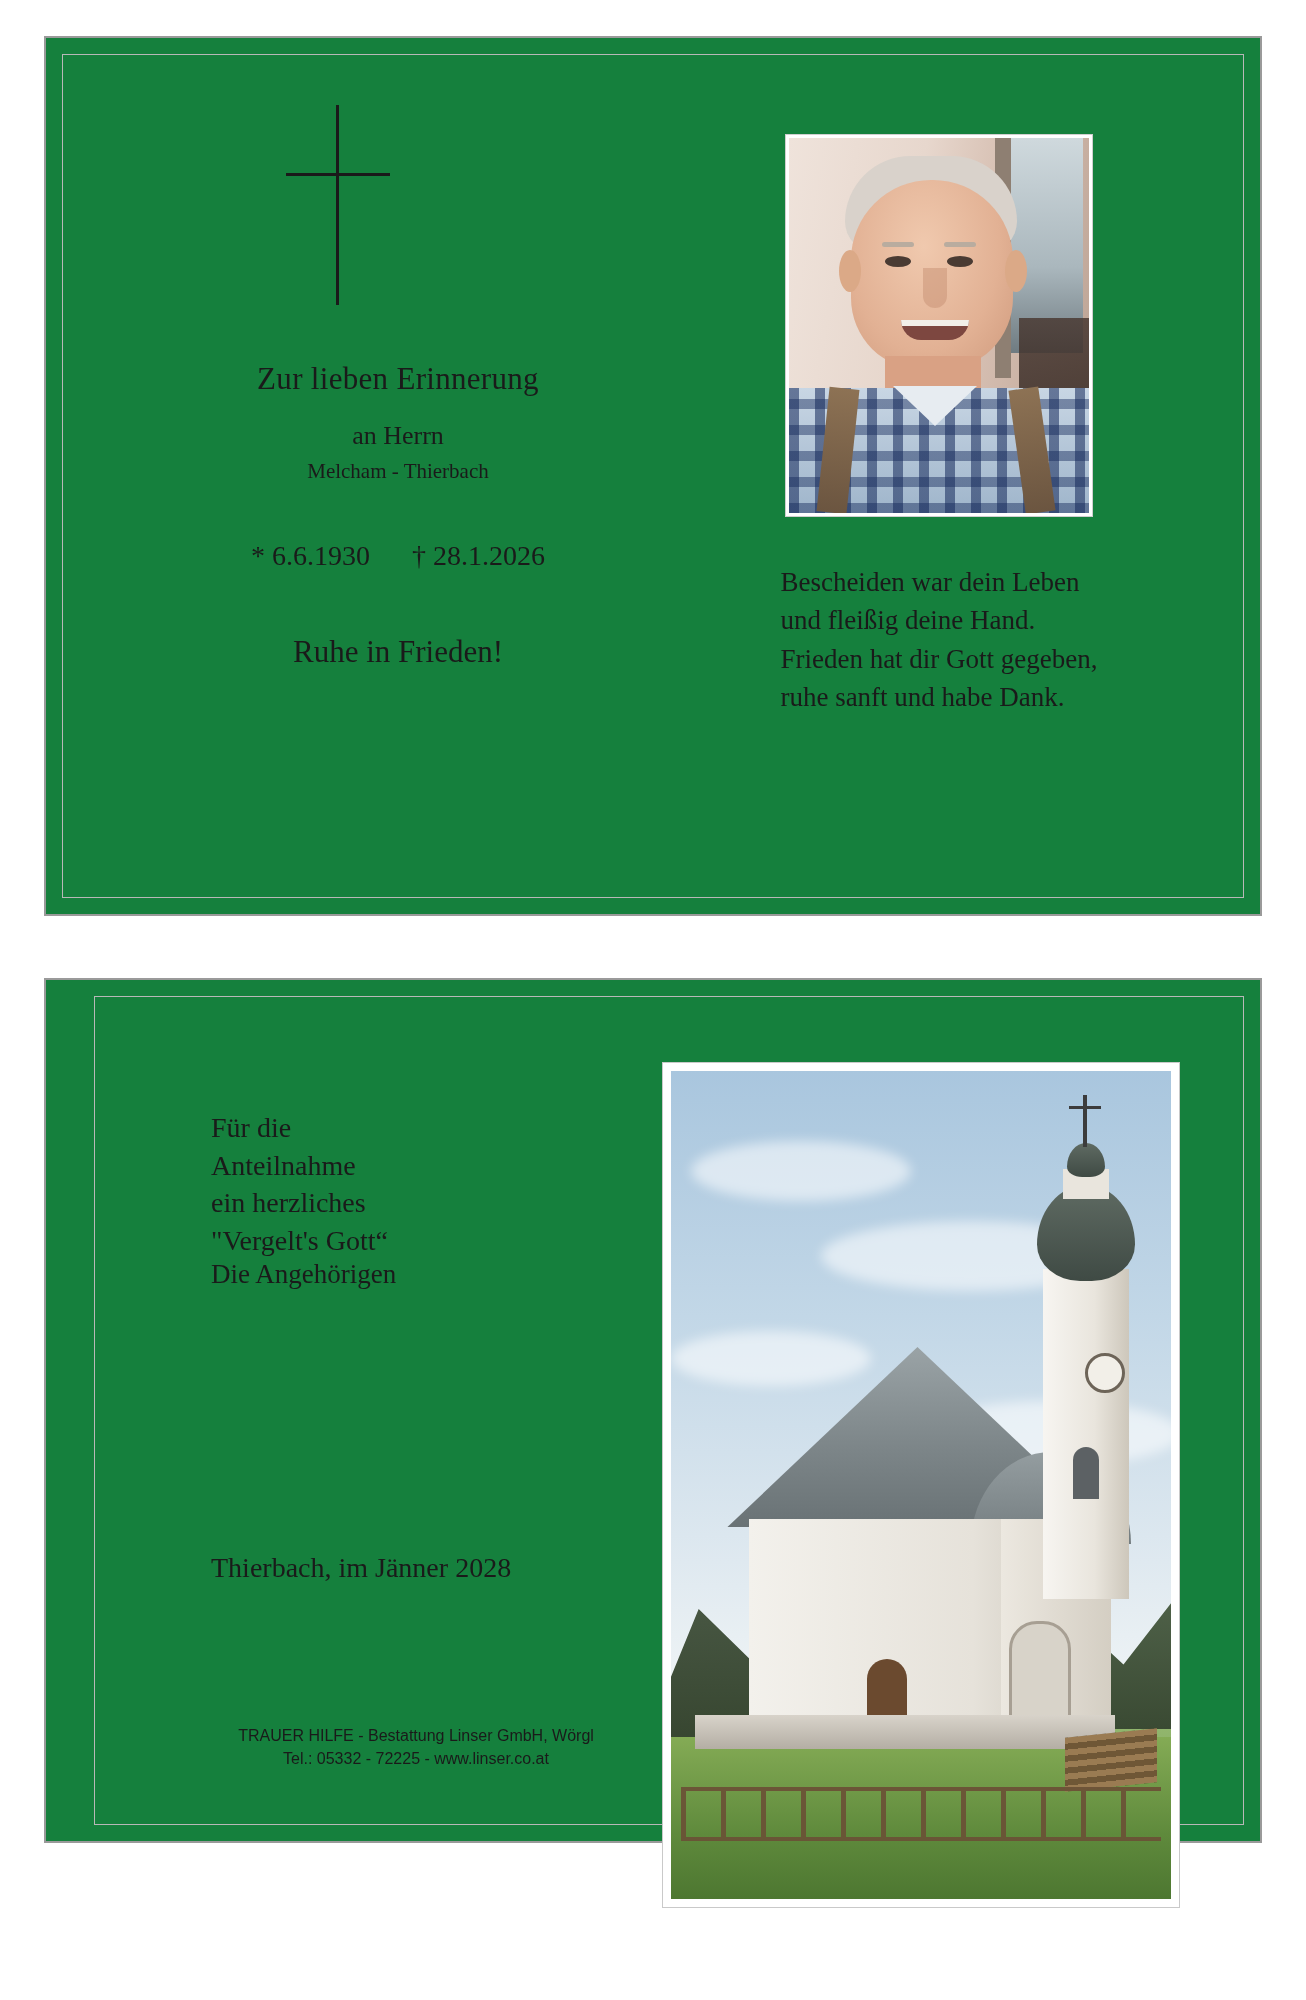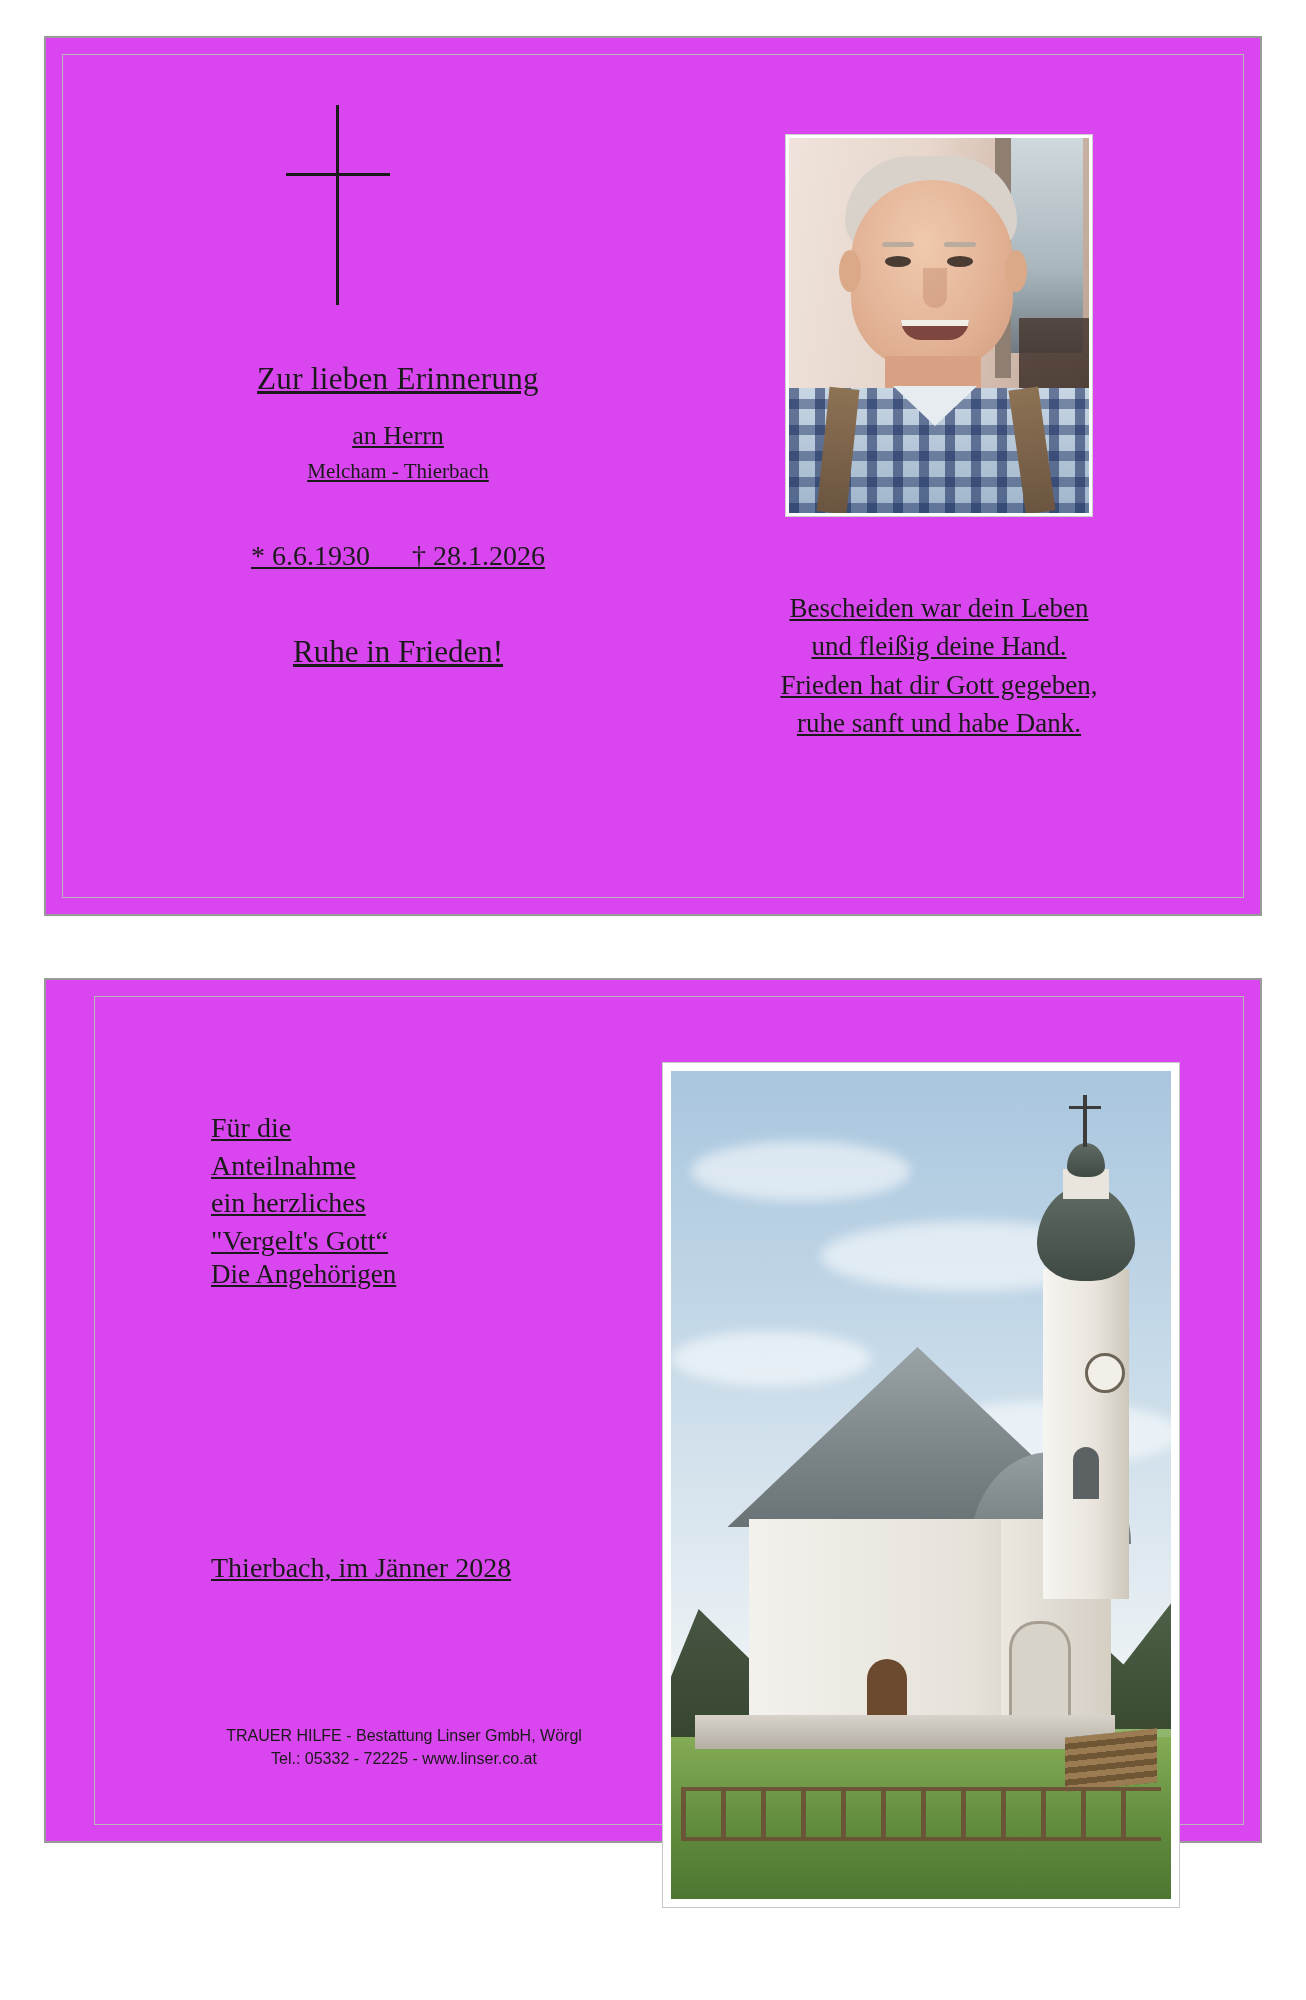--- a/index.html
+++ b/index.html
@@ -21,24 +21,23 @@
     box-sizing: border-box;
     padding: 36px 44px;
     display: flex;
     flex-direction: column;
     gap: 62px;
   }
 
   
   .card-outer {
     border: 2px solid #9a9a9a;
-    background: #d946ef;
+    background: #15803d;
     padding: 16px;
     box-sizing: border-box;
-    text-decoration: underline;
   }
   .card-inner {
     border: 1px solid #b8b8b8;
     box-sizing: border-box;
     height: 100%;
     position: relative;
   }
 
   #card-one.card-outer { height: 880px; }
   #card-two.card-outer { height: 865px; padding-left: 48px; }
@@ -213,22 +212,22 @@
   .portrait .suspender-r { left: 228px; transform: rotate(-8deg); }
   .portrait .collar {
     position: absolute; left: 104px; top: 248px; width: 84px; height: 40px;
     background: #e7ecf1;
     clip-path: polygon(0 0, 100% 0, 50% 100%);
   }
 
   .verse {
     font-size: 27px;
     line-height: 1.42;
-    text-align: center;
-    margin-top: 73px;
+    text-align: left;
+    margin-top: 47px;
     white-space: pre-line;
   }
 
   
   .card2-grid {
     display: flex;
     height: 100%;
     box-sizing: border-box;
     padding: 60px 48px 36px 48px;
   }
@@ -256,21 +255,21 @@
   .family {
     font-size: 27px;
   }
   .place-date {
     font-size: 28px;
     margin-top: 262px;
   }
   .footer {
     position: absolute;
     bottom: 18px;
-    left: 56px;
+    left: 68px;
     font-family: "Liberation Sans", sans-serif;
     font-size: 16px;
     line-height: 1.45;
     text-align: center;
     width: 410px;
   }
 
   
   .church-photo {
     width: 500px;

